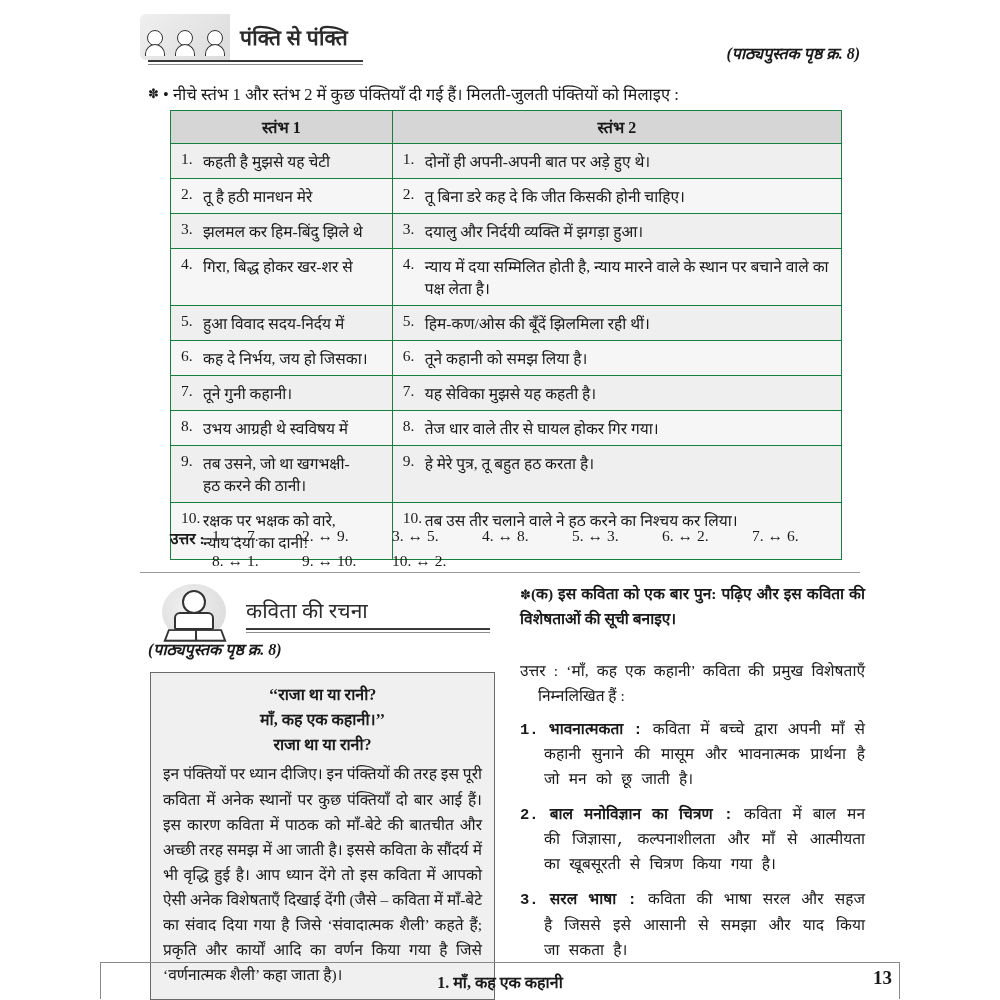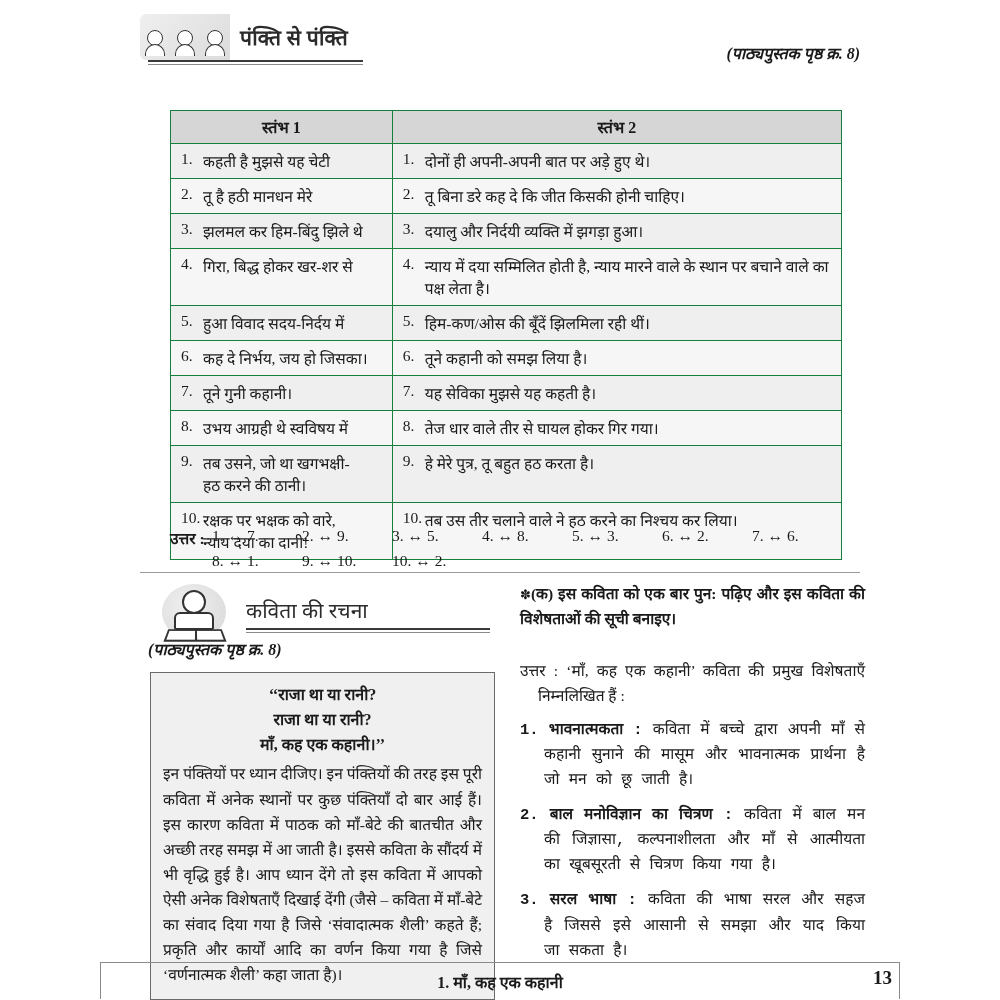--- a/index.html
+++ b/index.html
@@ -237,20 +237,24 @@
             <div class="body"></div>
           </div>
       </div>
       <div class="hdr-title">पंक्ति से पंक्ति</div>
     </div>
     <div class="hdr-rule"></div>
     <div class="hdr-rule2"></div>
     <div class="hdr-page">(पाठ्यपुस्तक पृष्ठ क्र. 8)</div>
   </div>
 
+  <div class="instr">
+    <span class="star">✽</span>
+    <span>• नीचे स्तंभ 1 और स्तंभ 2 में कुछ पंक्तियाँ दी गई हैं। मिलती-जुलती पंक्तियों को मिलाइए :</span>
+  </div>
 
   <table class="match">
     <thead>
       <tr>
         <th>स्तंभ 1</th>
         <th>स्तंभ 2</th>
       </tr>
     </thead>
     <tbody>
       <tr>
@@ -427,22 +431,22 @@
       <div class="book"></div>
     </div>
     <div class="sec2-title">कविता की रचना</div>
     <div class="sec2-rule"></div>
     <div class="sec2-rule2"></div>
   </div>
   <div class="sec2-page">(पाठ्यपुस्तक पृष्ठ क्र. 8)</div>
 
   <div class="poembox">
     <div class="pline">‘‘राजा था या रानी?</div>
+    <div class="pline">माँ, कह एक कहानी।’’</div>
     <div class="pline">राजा था या रानी?</div>
-    <div class="pline">माँ, कह एक कहानी।’’</div>
     <div class="ptext">इन पंक्तियों पर ध्यान दीजिए। इन पंक्तियों की तरह इस पूरी कविता में अनेक स्थानों पर कुछ पंक्तियाँ दो बार आई हैं। इस कारण कविता में पाठक को माँ-बेटे की बातचीत और अच्छी तरह समझ में आ जाती है। इससे कविता के सौंदर्य में भी वृद्धि हुई है। आप ध्यान देंगे तो इस कविता में आपको ऐसी अनेक विशेषताएँ दिखाई देंगी (जैसे – कविता में माँ-बेटे का संवाद दिया गया है जिसे ‘संवादात्मक शैली’ कहते हैं; प्रकृति और कार्यों आदि का वर्णन किया गया है जिसे ‘वर्णनात्मक शैली’ कहा जाता है)।</div>
   </div>
 
   <div class="rcol">
     <div class="q">
       <span class="star">✽</span><span>(क) इस कविता को एक बार पुन: पढ़िए और इस कविता की विशेषताओं की सूची बनाइए।</span>
     </div>
     <div class="a">उत्तर : ‘माँ, कह एक कहानी’ कविता की प्रमुख विशेषताएँ निम्नलिखित हैं :</div>
     <ol>
       <li><b>भावनात्मकता :</b> <span>कविता में बच्चे द्वारा अपनी माँ से कहानी सुनाने की मासूम और भावनात्मक प्रार्थना है जो मन को छू जाती है।</span></li>

